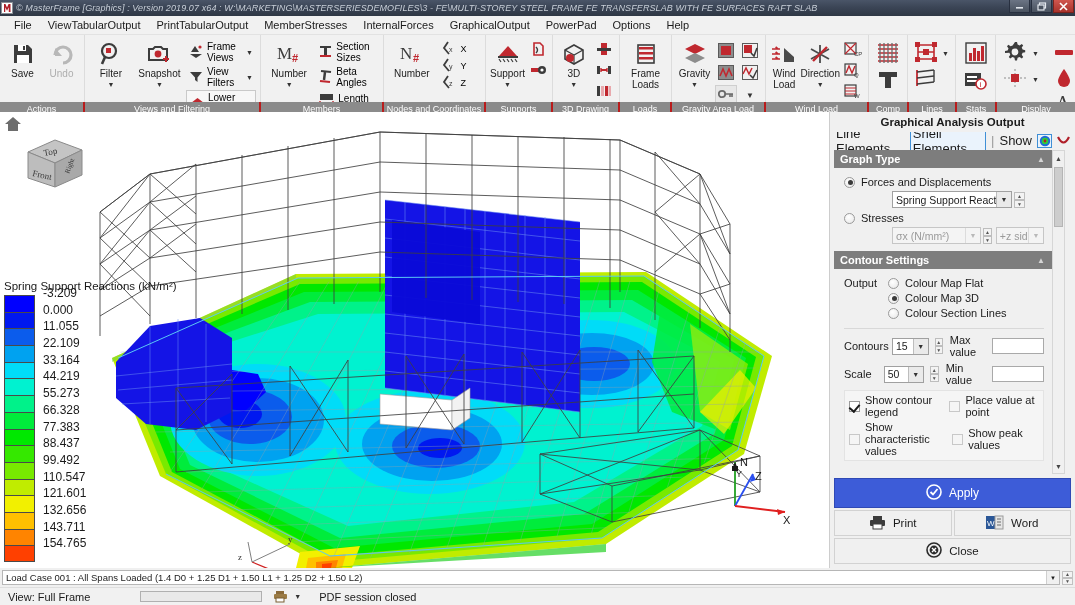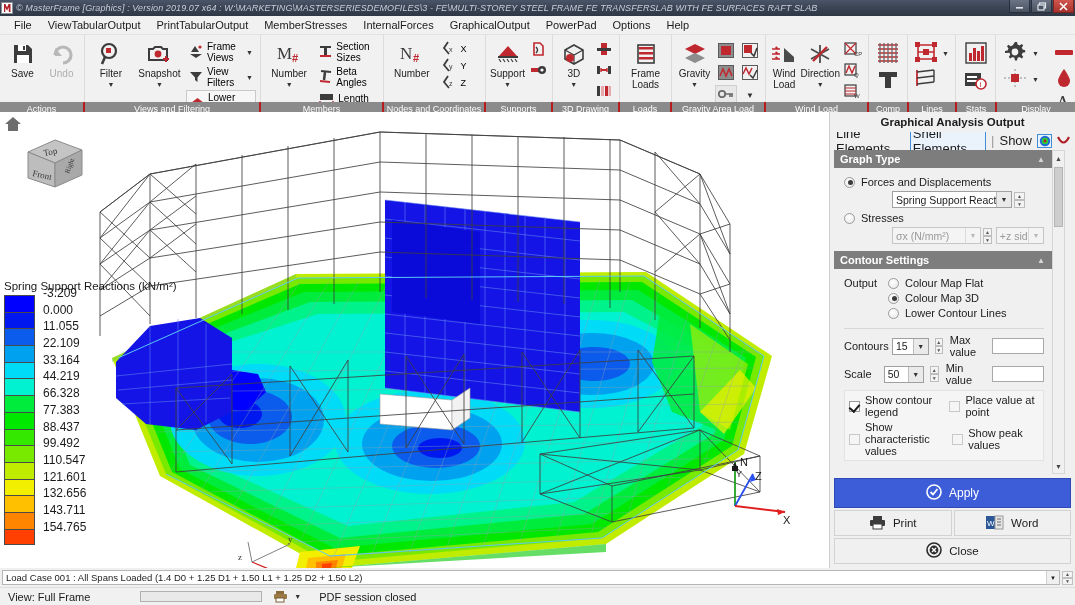--- a/index.html
+++ b/index.html
@@ -917,20 +917,24 @@
           </div>
           <div class="lrow">
             <div class="lswatch" style="background: rgb(0, 220, 248);"></div>
             <div class="lval">33.164</div>
           </div>
           <div class="lrow">
             <div class="lswatch" style="background: rgb(0, 242, 208);"></div>
             <div class="lval">44.219</div>
           </div>
           <div class="lrow">
+            <div class="lswatch" style="background: rgb(0, 242, 138);"></div>
+            <div class="lval">55.273</div>
+          </div>
+          <div class="lrow">
             <div class="lswatch" style="background: rgb(0, 236, 60);"></div>
             <div class="lval">66.328</div>
           </div>
           <div class="lrow">
             <div class="lswatch" style="background: rgb(0, 232, 0);"></div>
             <div class="lval">77.383</div>
           </div>
           <div class="lrow">
             <div class="lswatch" style="background: rgb(53, 232, 0);"></div>
             <div class="lval">88.437</div>
@@ -1059,21 +1063,21 @@
               <div class="radio-row">
                 <span class="radio"></span>
                 <span>Colour Map Flat</span>
               </div>
               <div class="radio-row">
                 <span class="radio on"></span>
                 <span>Colour Map 3D</span>
               </div>
               <div class="radio-row">
                 <span class="radio"></span>
-                <span>Lower Contour Lines</span>
+                <span>Colour Section Lines</span>
               </div>
             </div>
           </div>
 
           <div class="hr"></div>
 
           <div style="display:flex; align-items:center; gap:4px; margin-bottom:4px;">
             <span class="label-sm" style="width:44px">Contours</span>
             <div class="combo" style="width:48px">
               <span>15</span>

